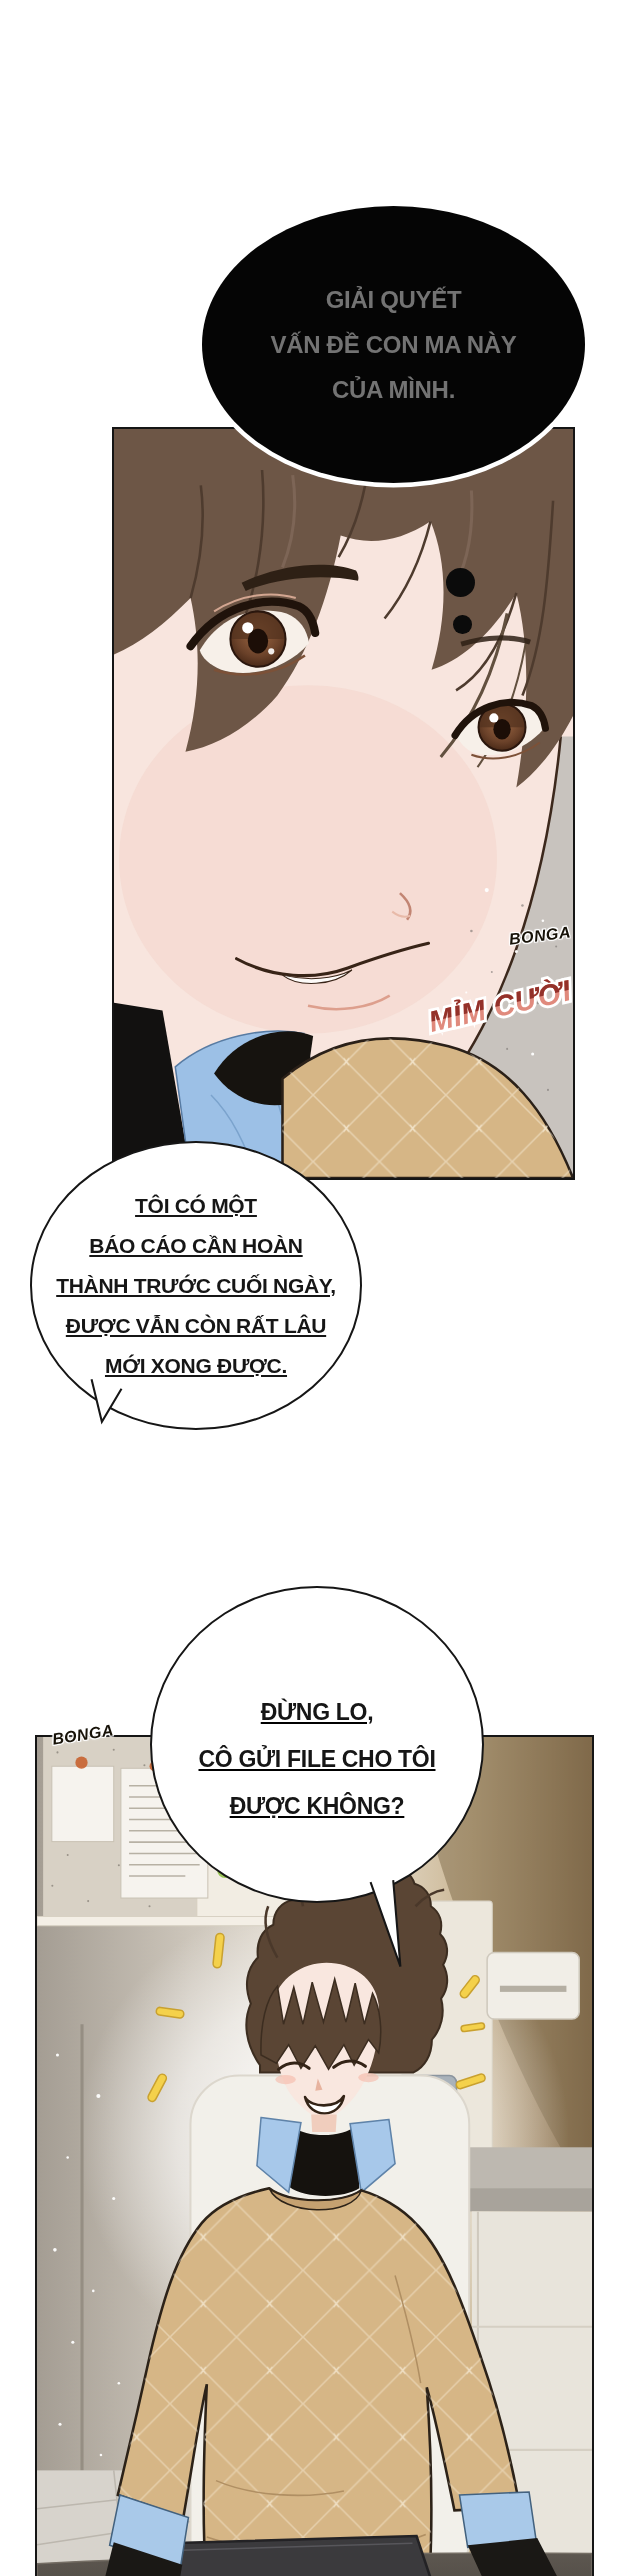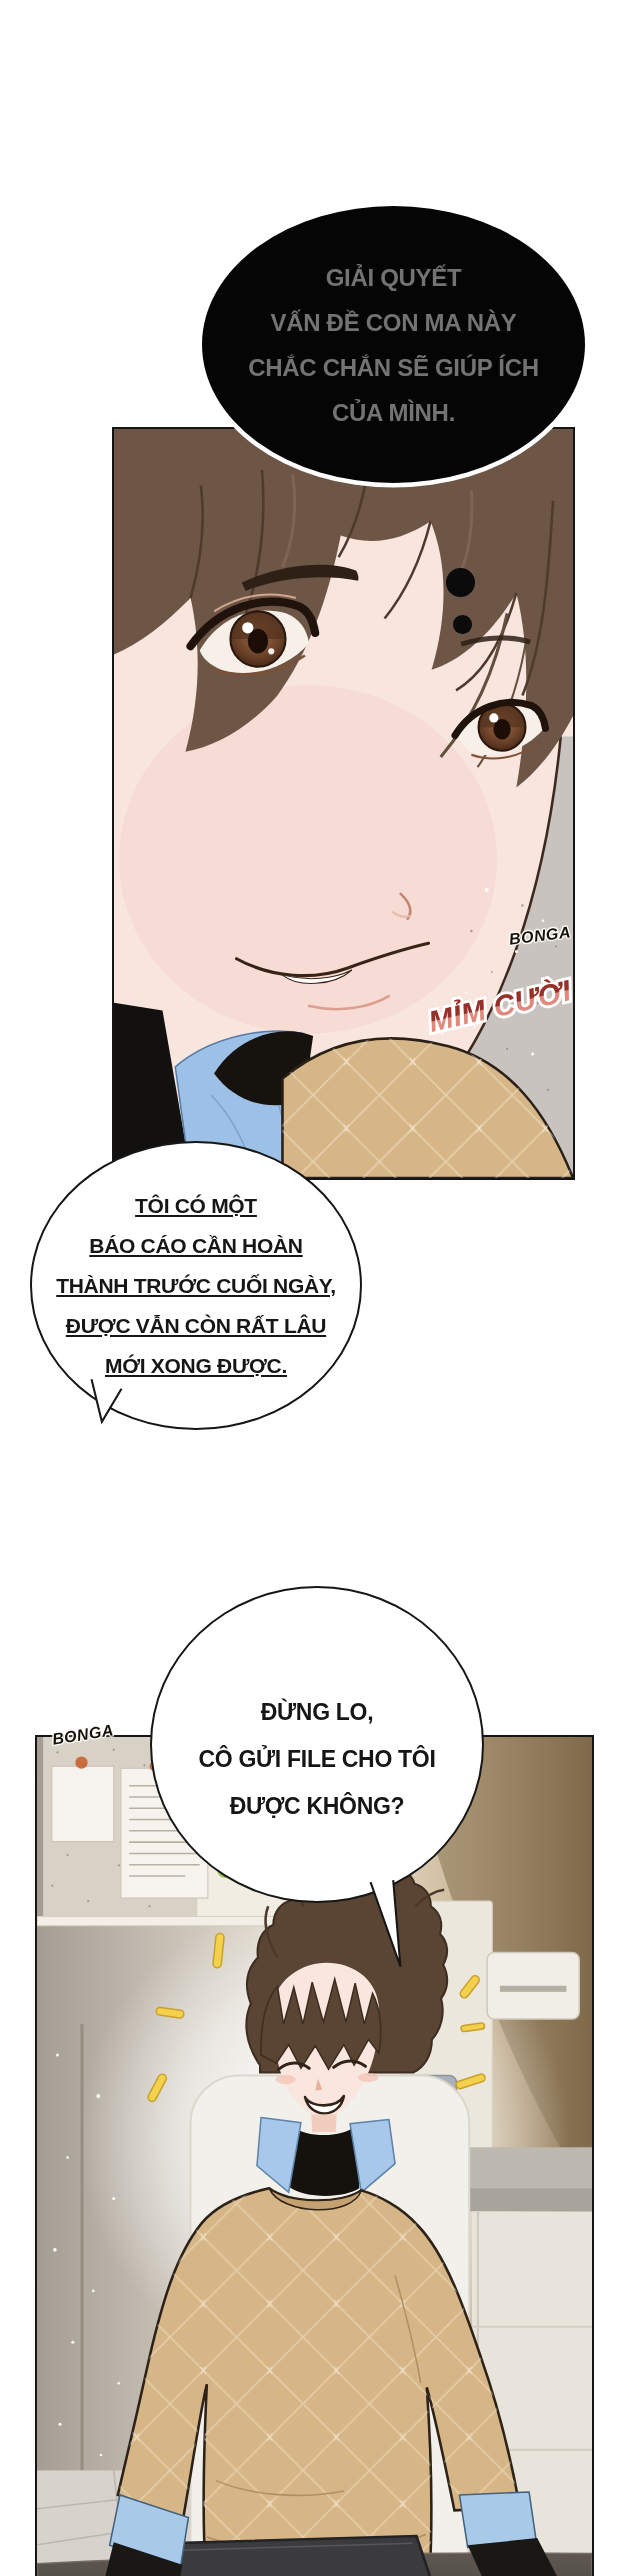--- a/index.html
+++ b/index.html
@@ -10,21 +10,21 @@
   .panel svg{display:block;width:100%;height:100%;}
   
   .bubble{position:absolute;display:flex;flex-direction:column;align-items:center;justify-content:center;
           text-align:center;background:#fff;border:2.1px solid #161616;border-radius:50%;z-index:5;box-sizing:border-box;}
   .bubble .ln{white-space:nowrap;color:#161616;font-weight:700;letter-spacing:-0.3px;}
   .bubble-black{left:202px;top:206px;width:383px;height:277px;background:#050505;border:none;
                 box-shadow:0 0 0 4.6px #ffffff;z-index:4;}
   .bubble-black .ln{color:#737373;font-size:24px;line-height:45px;}
   .bubble-report{left:30px;top:1141px;width:332px;height:289px;}
   .bubble-report .ln{font-size:21px;line-height:40px;text-decoration:underline;}
-  .bubble-offer{left:150px;top:1586px;width:334px;height:317px;padding-top:29px;}
+  .bubble-offer{left:150px;top:1586px;width:334px;height:317px;padding-top:29px;text-decoration:underline;}
   .bubble-offer .ln{font-size:23px;line-height:47px;}
   .tail{position:absolute;z-index:6;}
   
   .dot{position:absolute;background:#0b0b0b;border-radius:50%;z-index:3;}
   .dot-big{left:446px;top:568px;width:29px;height:29px;}
   .dot-small{left:453px;top:615px;width:18.5px;height:18.5px;}
   
   .sfx-smile{position:absolute;left:420px;top:990px;width:160px;z-index:3;transform:rotate(-13deg);
              font-style:italic;font-weight:800;font-size:29px;letter-spacing:0.5px;text-align:center;}
   .stack{display:grid;}
@@ -335,21 +335,20 @@
         <line x1="20" y1="1814" x2="128" y2="1812" stroke="#8f7d5a" stroke-width="2"></line>
         <line x1="20" y1="1828" x2="128" y2="1826" stroke="#8f7d5a" stroke-width="2"></line>
         <line x1="20" y1="1842" x2="128" y2="1840" stroke="#8f7d5a" stroke-width="2"></line>
       </g>
     </svg>
   </div>
 
   <div class="bubble bubble-black">
     <div class="ln">GIẢI QUYẾT</div>
     <div class="ln">VẤN ĐỀ CON MA NÀY</div>
-    <div class="ln">CHẮC CHẮN SẼ GIÚP ÍCH</div>
     <div class="ln">CỦA MÌNH.</div>
   </div>
 
   <div class="bubble bubble-report">
     <div class="ln">TÔI CÓ MỘT</div>
     <div class="ln">BÁO CÁO CẦN HOÀN</div>
     <div class="ln">THÀNH TRƯỚC CUỐI NGÀY,</div>
     <div class="ln">ĐƯỢC VẪN CÒN RẤT LÂU</div>
     <div class="ln">MỚI XONG ĐƯỢC.</div>
   </div>

